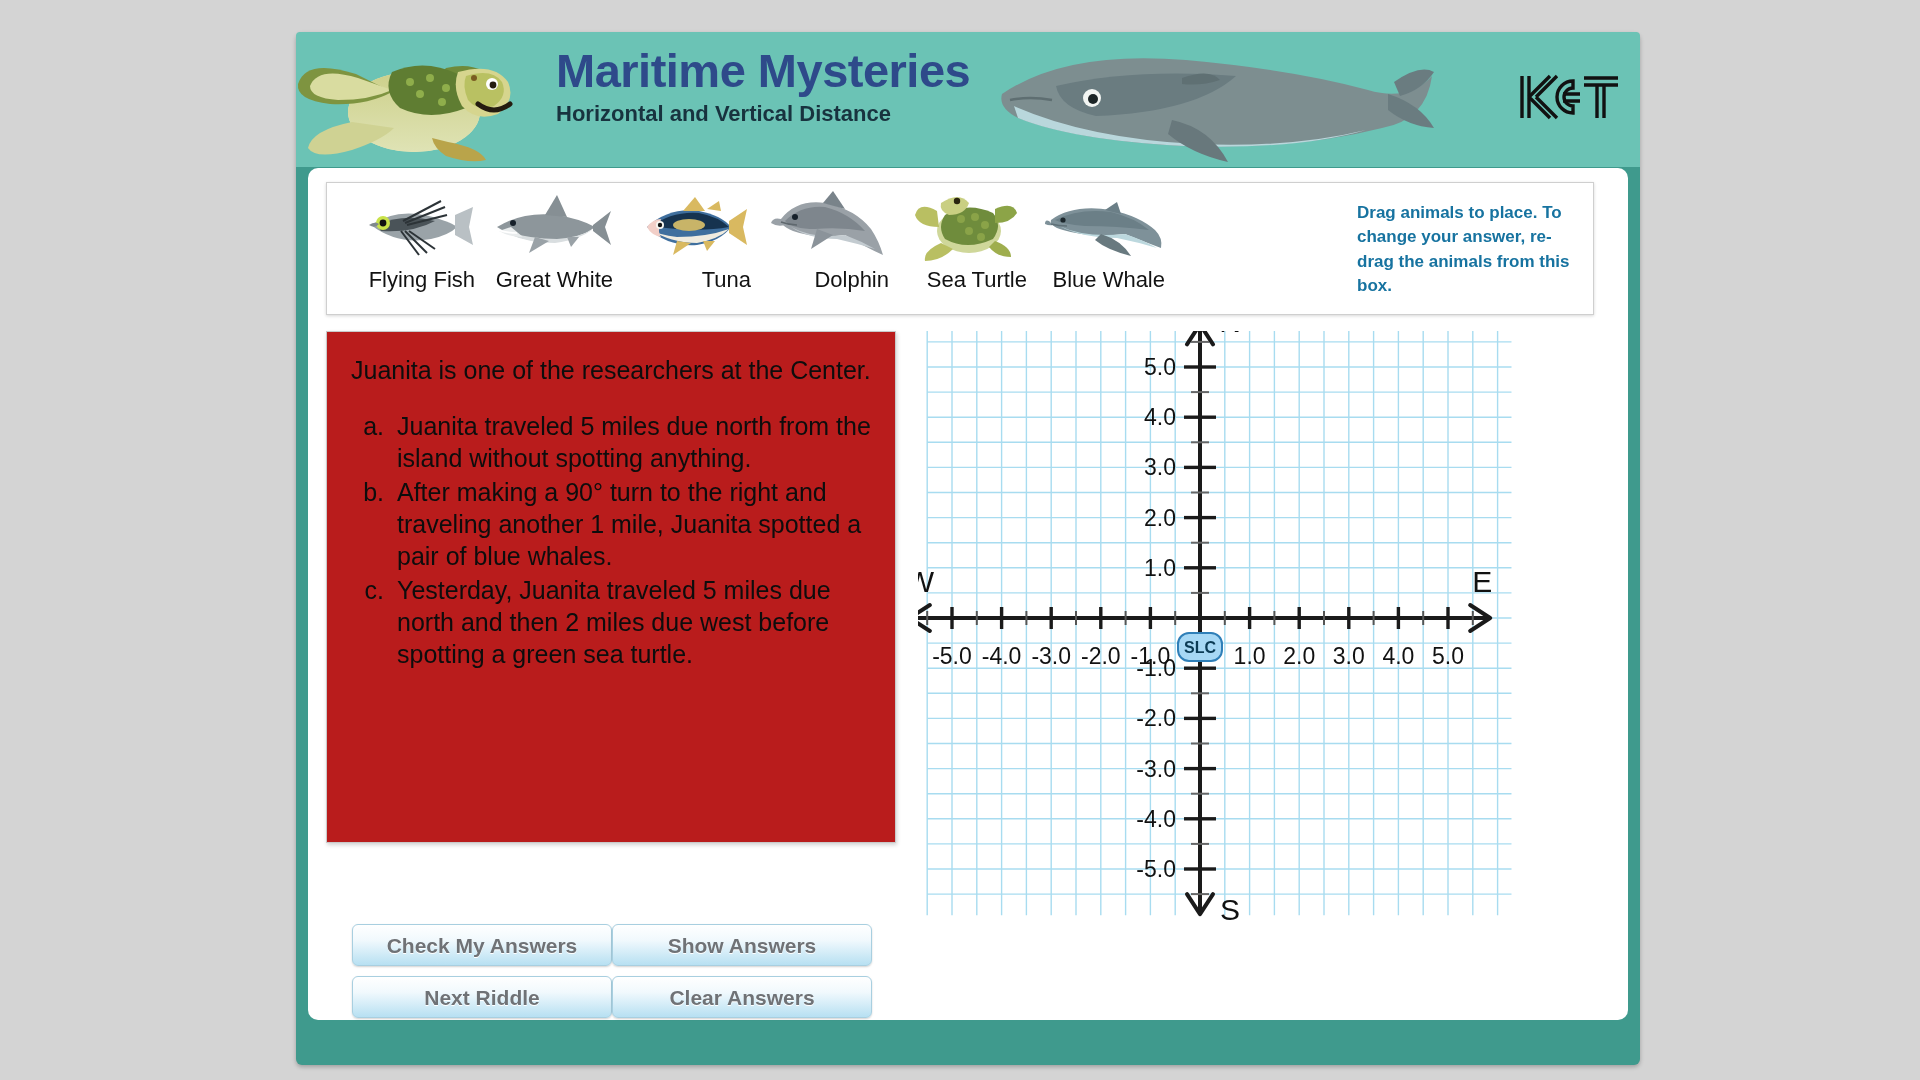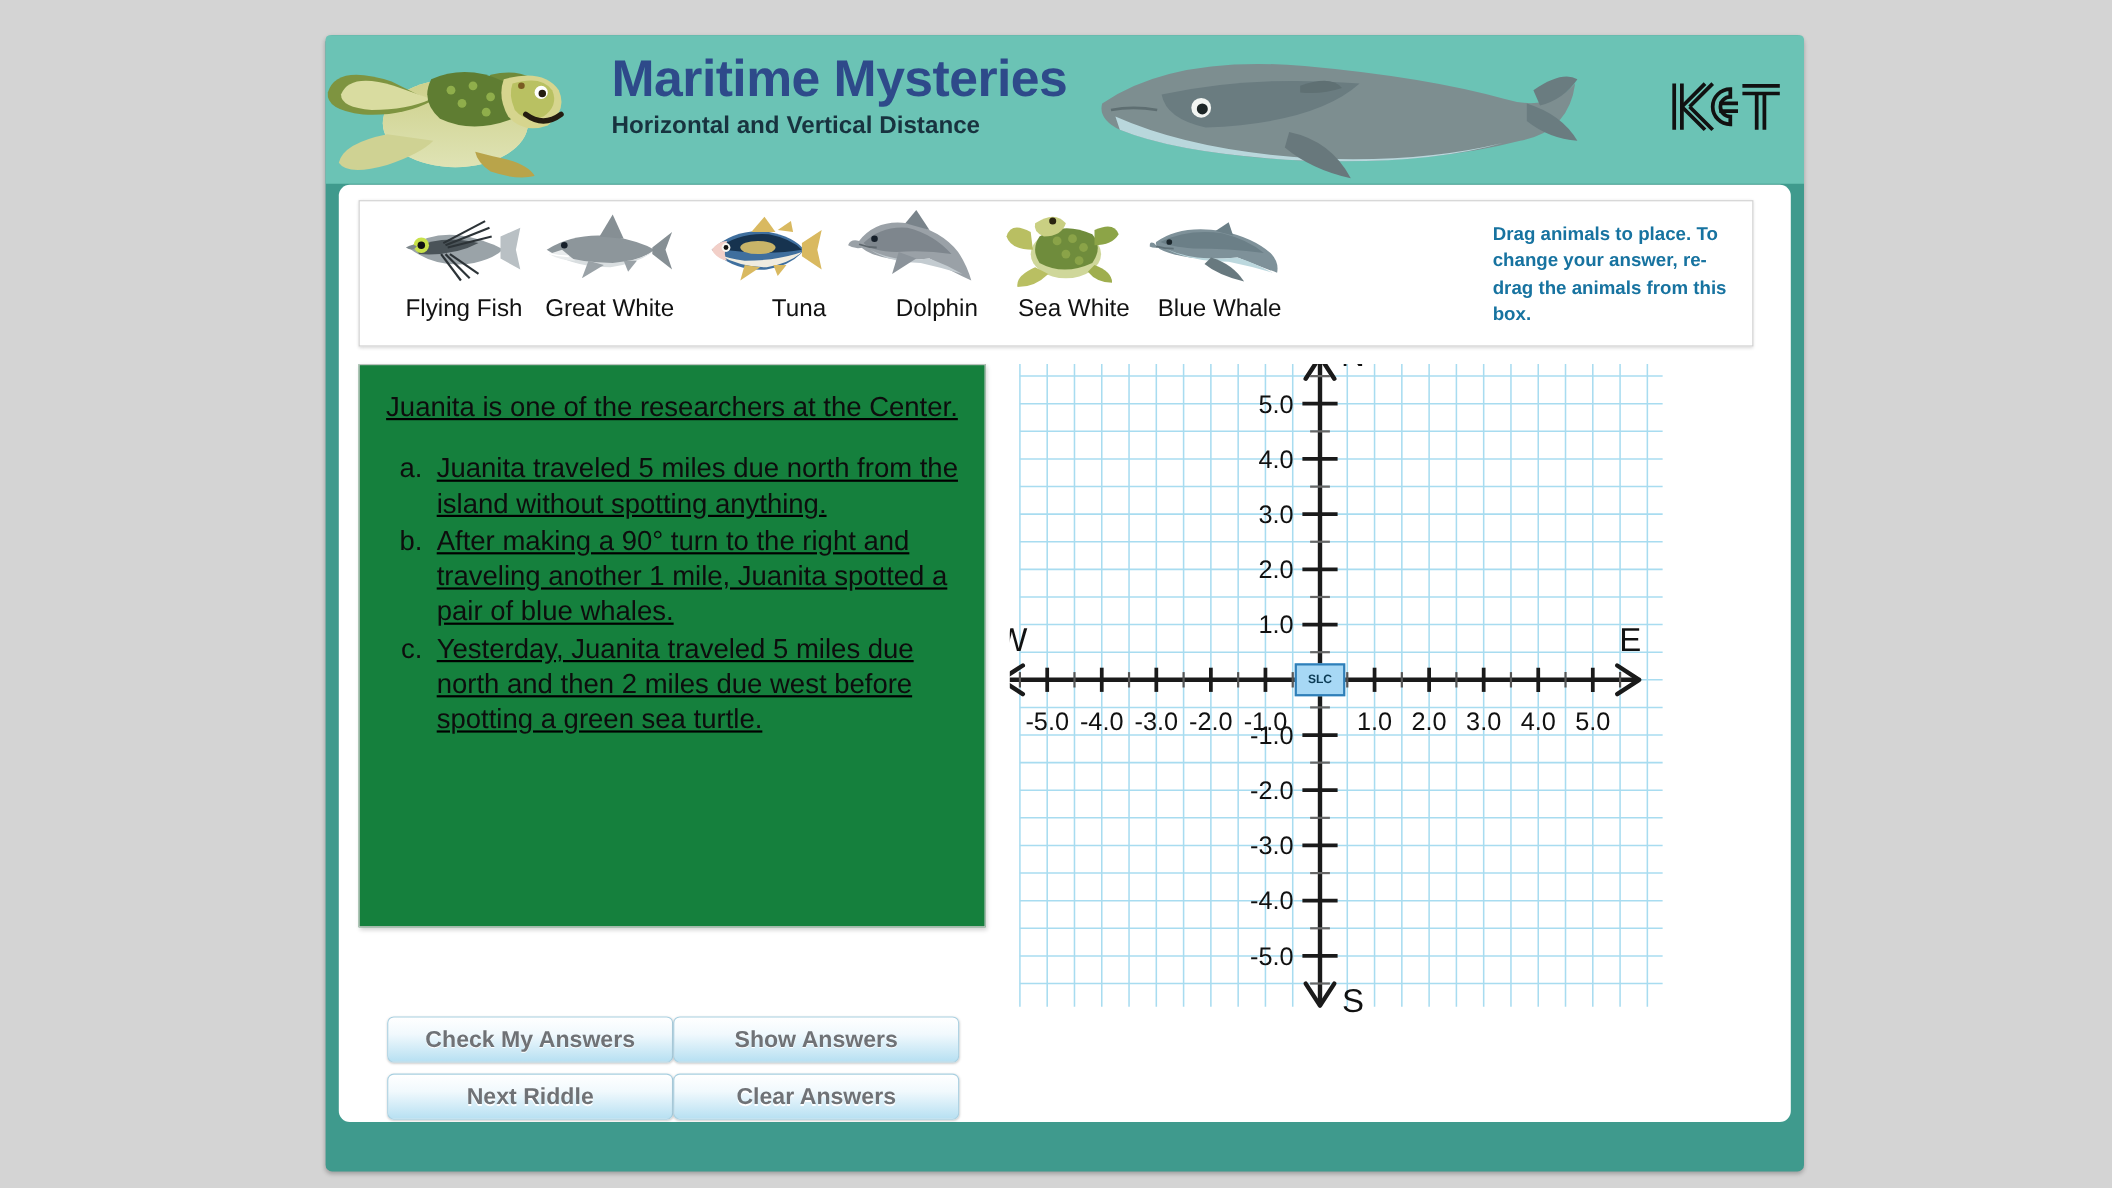--- a/index.html
+++ b/index.html
@@ -50,24 +50,23 @@
   }
   .animal .art{height:74px;display:flex;align-items:center;justify-content:center;}
   .animal .nm{font-size:22px;color:#121212;margin-top:4px;white-space:nowrap;}
   #drag-help{
     position:absolute;left:1030px;top:18px;width:230px;
     font-size:17px;font-weight:bold;color:#1773a0;line-height:1.44;
   }
   
   #qpanel{
     position:absolute;left:18px;top:163px;width:570px;height:512px;
-    background:#15803d;border:1px solid #c9c9c9;box-sizing:border-box;
+    background:#b91c1c;border:1px solid #c9c9c9;box-sizing:border-box;
     box-shadow:1px 2px 4px rgba(0,0,0,.18);
     padding:22px 20px 0 24px;
-    text-decoration:underline;
   }
   #qintro{font-size:25px;color:#0d0d0d;line-height:1.28;margin:0;}
   #qlist{margin:24px 0 0 0;padding:0 0 0 40px;font-size:25px;color:#0d0d0d;line-height:1.28;}
   #qlist li{margin-bottom:2px;padding-left:6px;}
   
   #buttons{position:absolute;left:44px;top:756px;width:540px;}
   .btnrow{display:flex;gap:0;margin-bottom:10px;}
   .btn{
     width:260px;height:42px;line-height:42px;text-align:center;
     font-size:21px;font-weight:bold;color:#6f7276;
@@ -75,23 +74,23 @@
     border:1px solid #a8cfe0;border-radius:6px;
     box-shadow:0 1px 2px rgba(0,0,0,.18);
     cursor:pointer;user-select:none;box-sizing:border-box;
     text-shadow:0 1px 0 #fff;
   }
   
   #graphpanel{position:absolute;left:610px;top:163px;width:690px;height:700px;}
   #graph{position:absolute;left:0;top:0;width:690px;height:700px;}
   #slc{
     position:absolute;width:46px;height:30px;
-    background:#a7d8f5;border:2px solid #2f7fb8;border-radius:0;
-    font-size:11px;font-weight:bold;color:#0b3b55;
-    text-align:center;line-height:27px;box-sizing:border-box;
+    background:#a7d8f5;border:2px solid #2f7fb8;border-radius:12px;
+    font-size:16px;font-weight:bold;color:#0b3b55;
+    text-align:center;line-height:27px;box-sizing:border-box;margin-top:29px;
   }
 </style>
 </head>
 <body>
 
 <div id="app">
 
   <div id="banner">
 
     <div class="turtle-wrap">
@@ -255,21 +254,21 @@
               <circle cx="46" cy="12" r="3.2" fill="#2a2410"></circle>
               <g fill="#8aa348">
                   <circle cx="50" cy="30" r="4"></circle>
                   <circle cx="64" cy="28" r="4"></circle>
                   <circle cx="74" cy="36" r="4"></circle>
                   <circle cx="58" cy="42" r="4"></circle>
                   <circle cx="70" cy="48" r="4"></circle>
                 </g>
             </svg>
           </div>
-          <div class="nm">Sea White</div>
+          <div class="nm">Sea Turtle</div>
         </div>
 
         <div class="animal">
           <div class="art">
             <svg width="120" height="64" viewBox="0 0 120 64">
               <path d="M6 26 Q28 10 66 16 Q94 22 110 36 Q118 44 116 54 Q100 48 80 40 Q44 44 18 36 Q4 32 6 26 Z" fill="#7e9199"></path>
               <path d="M14 32 Q40 44 80 40 Q98 46 112 54 Q92 48 72 44 Q38 44 14 32 Z" fill="#bcd8de"></path>
               <path d="M10 26 Q34 14 66 18 Q90 24 104 36 Q72 32 40 32 Q18 30 10 26 Z" fill="#6b7f87"></path>
               <path d="M56 40 Q76 46 86 62 Q62 56 50 46 Z" fill="#68797f"></path>
               <path d="M60 16 L72 8 L76 20 Z" fill="#6b7f87"></path>

